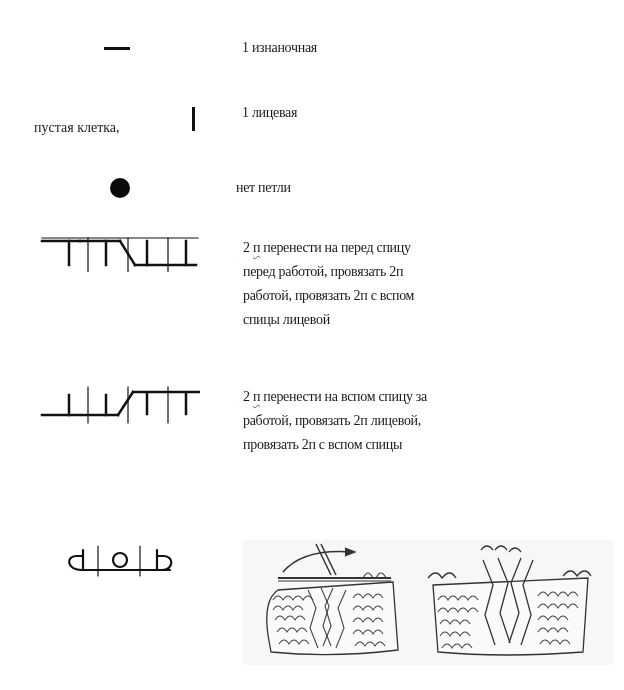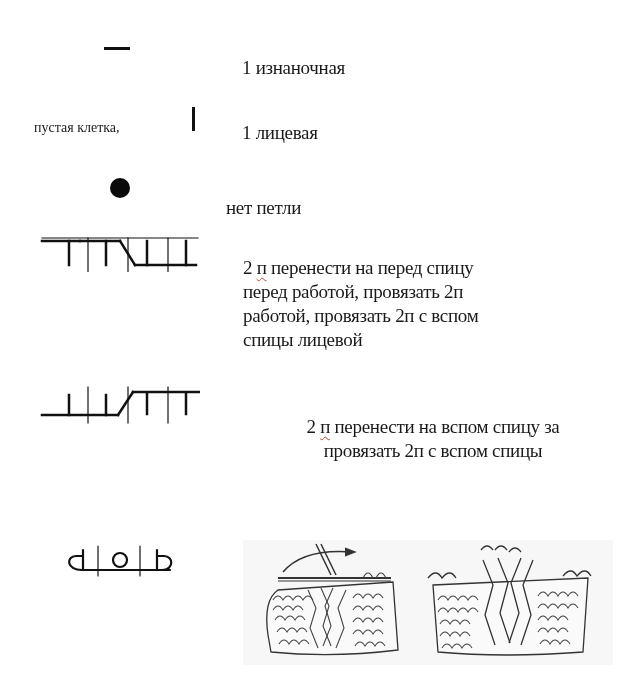--- a/index.html
+++ b/index.html
@@ -1,40 +1,40 @@
 <!DOCTYPE html>
 <html><head>
   <meta charset="utf-8">
   <style>
     html, body { margin: 0; padding: 0; background: #ffffff; }
     body { width: 624px; height: 690px; position: relative; overflow: hidden;
            font-family: "Liberation Serif", "DejaVu Serif", serif; color: #1a1a1a; }
     .abs { position: absolute; }
-    .desc { font-size: 19px; line-height: 24px; letter-spacing: -0.3px; margin-top: 20px; }
+    .desc { font-size: 14px; line-height: 24px; letter-spacing: -0.3px; }
     .small { font-size: 14px; }
     .wavy { text-decoration: underline wavy #b05030; text-decoration-thickness: 1px; text-underline-offset: 3px; }
     svg { display: block; }
   </style>
 </head>
 <body>
 
 <div class="abs" style="left:0;top:30px;width:624px;height:40px;">
   <div class="abs" style="left:104px;top:17px;width:26px;height:3px;background:#111;"></div>
   <div class="abs desc" style="left:242px;top:6px;">1 изнаночная</div>
 </div>
 
 <div class="abs" style="left:0;top:95px;width:494px;height:50px;">
   <div class="abs small" style="left:34px;top:25px;font-size:14px;">пустая клетка,</div>
   <div class="abs" style="left:192px;top:12px;width:3px;height:24px;background:#111;"></div>
   <div class="abs desc" style="left:242px;top:6px;">1 лицевая</div>
 </div>
 
 <div class="abs" style="left:0;top:172px;width:624px;height:40px;">
   <div class="abs" style="left:110px;top:6px;width:20px;height:20px;border-radius:50%;background:#0a0a0a;"></div>
-  <div class="abs desc" style="left:226px;top:4px;">нет петли</div>
+  <div class="abs desc" style="left:236px;top:4px;">нет петли</div>
 </div>
 
 <div class="abs" style="left:0;top:230px;width:624px;height:130px;">
   <svg class="abs" style="left:40px;top:2px;" width="160" height="40" viewBox="0 0 160 40">
     <g stroke="#111" fill="none" stroke-linecap="square">
       <line x1="2" y1="6" x2="158" y2="6" stroke-width="1.2"></line>
       <line x1="2" y1="9" x2="40" y2="9" stroke-width="2.5"></line>
       <line x1="40" y1="9" x2="80" y2="9" stroke-width="2.5"></line>
       <line x1="80" y1="9" x2="95" y2="33" stroke-width="2.5"></line>
       <line x1="95" y1="33" x2="156" y2="33" stroke-width="2.5"></line>
@@ -64,22 +64,23 @@
       <line x1="93" y1="7" x2="160" y2="7" stroke-width="2.5"></line>
       <line x1="29" y1="10" x2="29" y2="30" stroke-width="2.5"></line>
       <line x1="48" y1="2" x2="48" y2="38" stroke-width="1.2"></line>
       <line x1="66" y1="10" x2="66" y2="30" stroke-width="2.5"></line>
       <line x1="88" y1="2" x2="88" y2="38" stroke-width="1.2"></line>
       <line x1="107" y1="9" x2="107" y2="29" stroke-width="2.5"></line>
       <line x1="128" y1="2" x2="128" y2="38" stroke-width="1.2"></line>
       <line x1="146" y1="9" x2="146" y2="29" stroke-width="2.5"></line>
     </g>
   </svg>
-  <div class="abs desc" style="left:243px;top:10px;width:380px;text-align:center;">
+  <div class="abs desc" style="left:243px;top:0;width:380px;">
     <div><span>2 </span><span class="wavy">п</span><span> перенести на вспом спицу за</span></div>
+    <div>работой, провязать 2п лицевой,</div>
     <div>провязать 2п с вспом спицы</div>
   </div>
 </div>
 
 <div class="abs" style="left:0;top:540px;width:624px;height:130px;">
   <svg class="abs" style="left:62px;top:4px;" width="120" height="36" viewBox="0 0 120 36">
     <g stroke="#111" fill="none" stroke-width="2.2" stroke-linecap="round">
       <path d="M20 26 L108 26"></path>
       <path d="M20 26 C 4 26, 4 12, 14 12 L 20 12"></path>
       <line x1="21" y1="6" x2="21" y2="26"></line>

